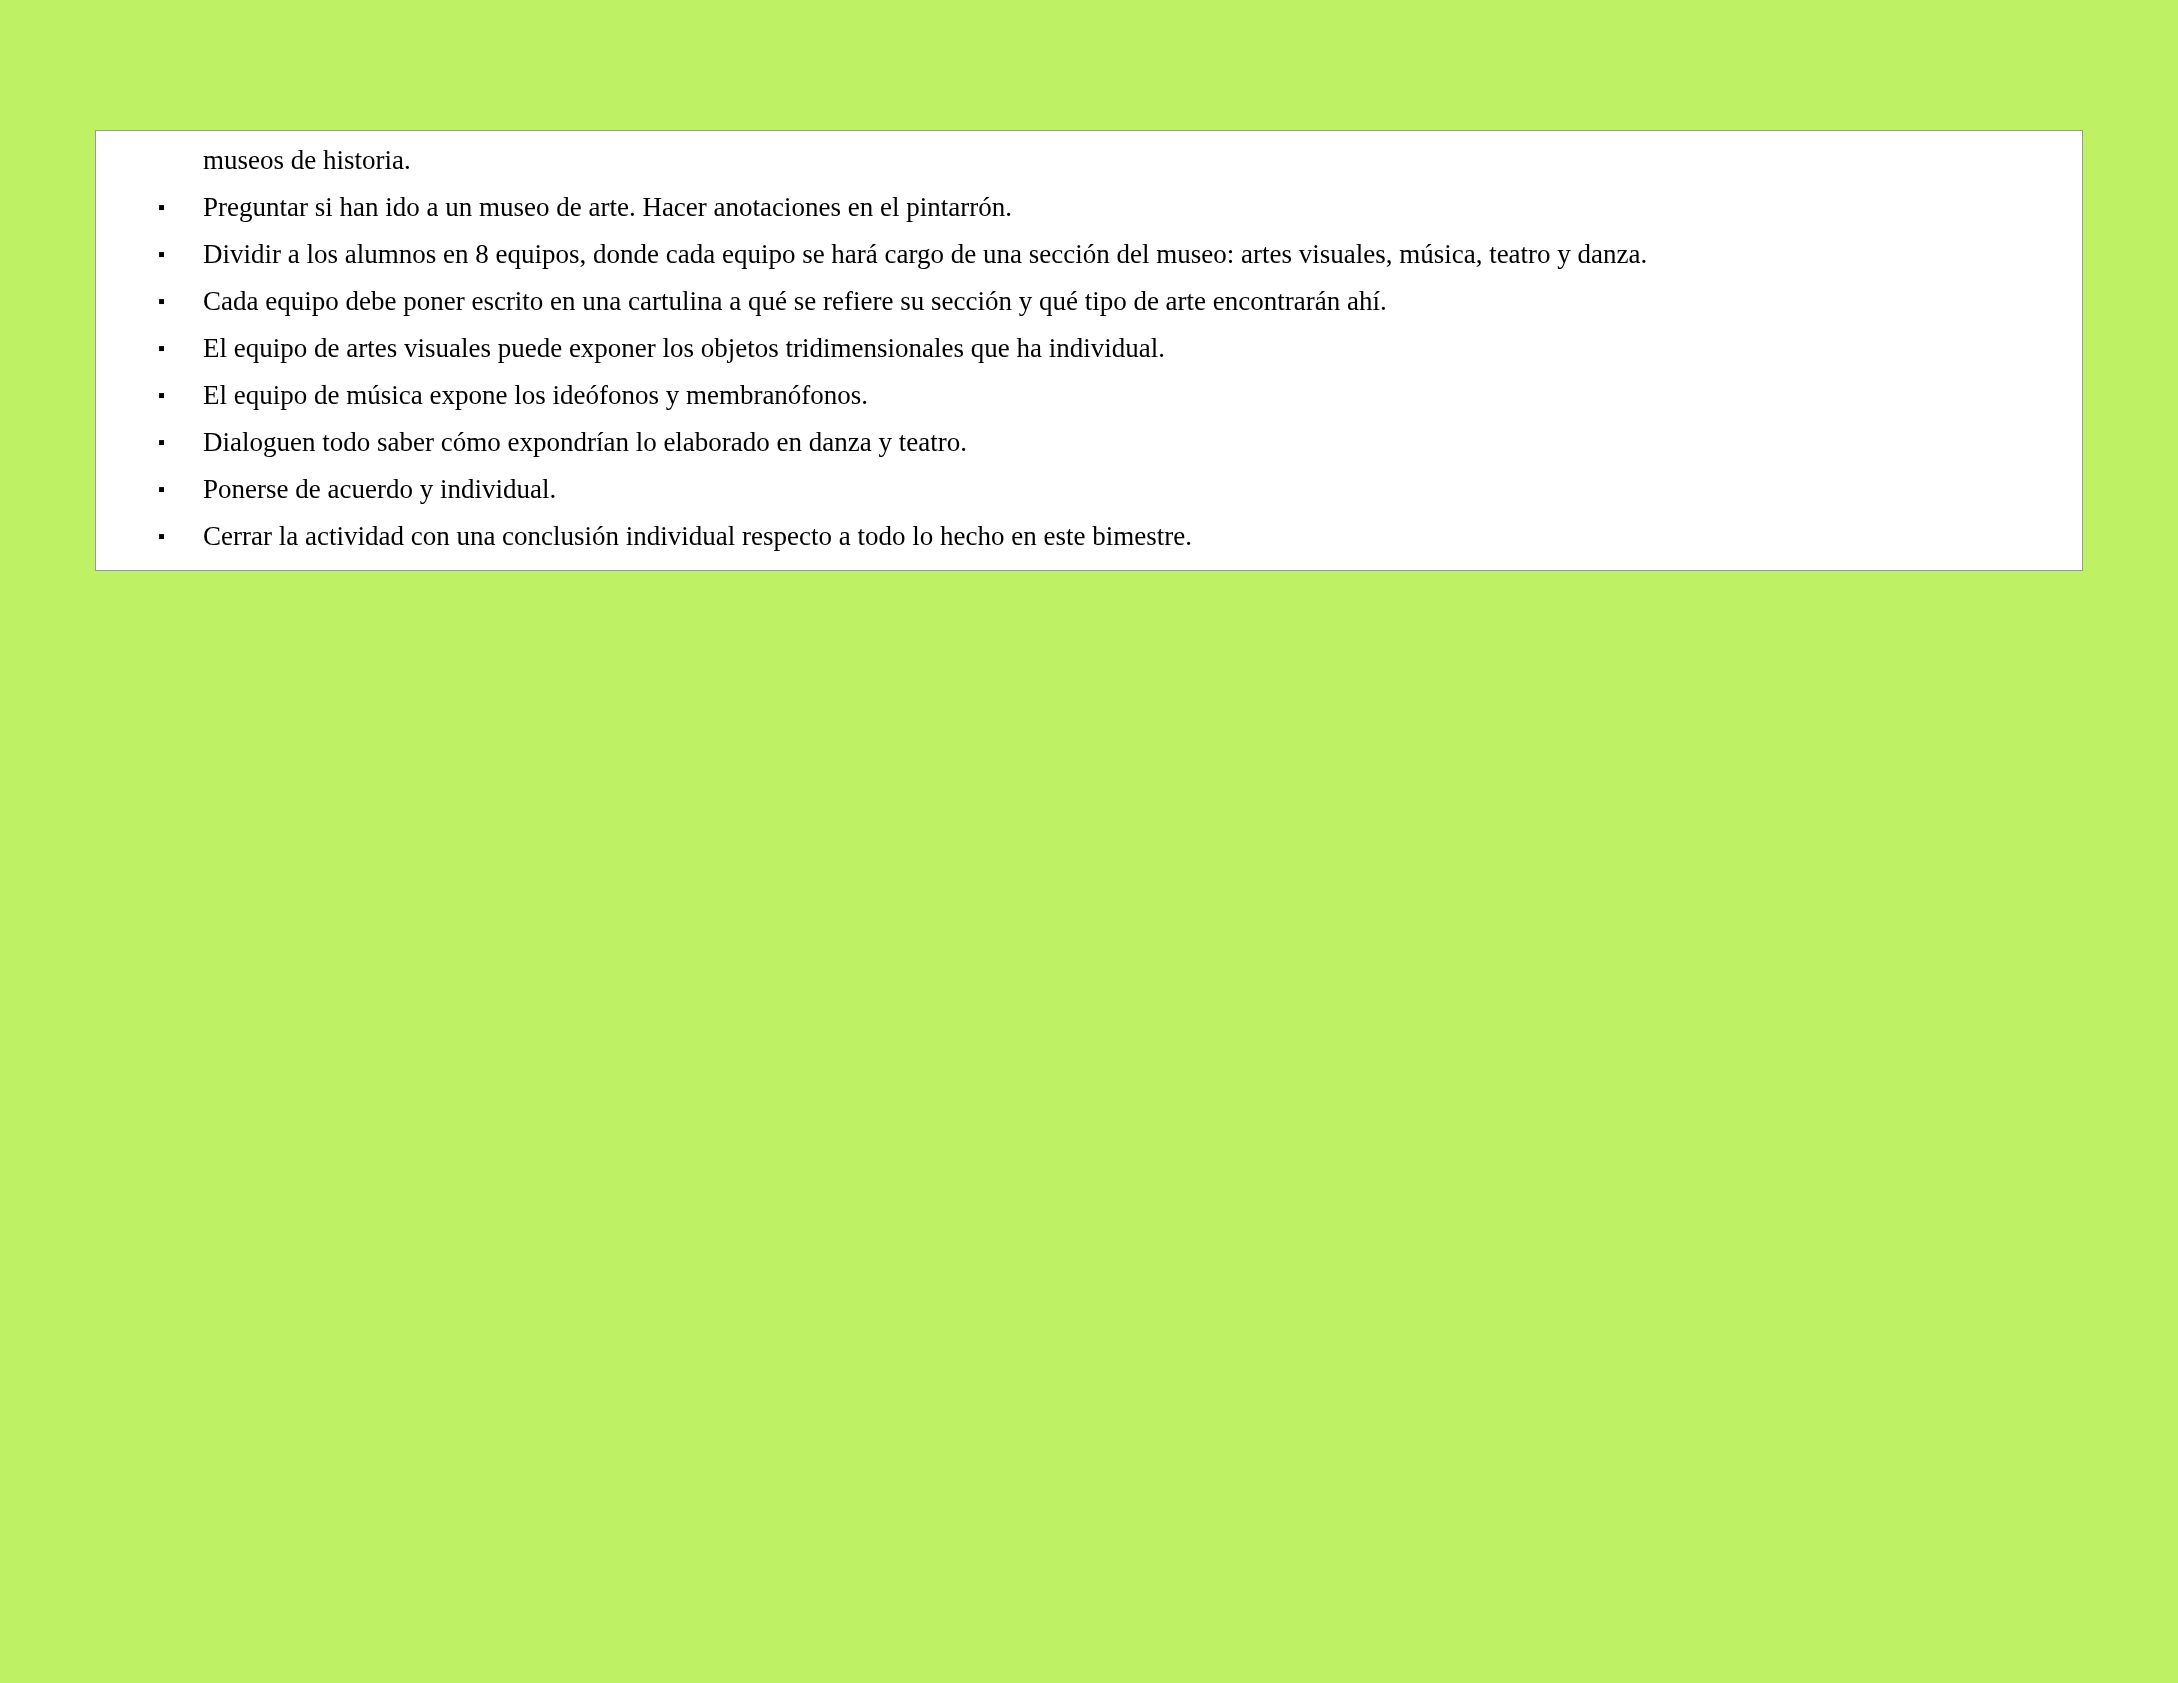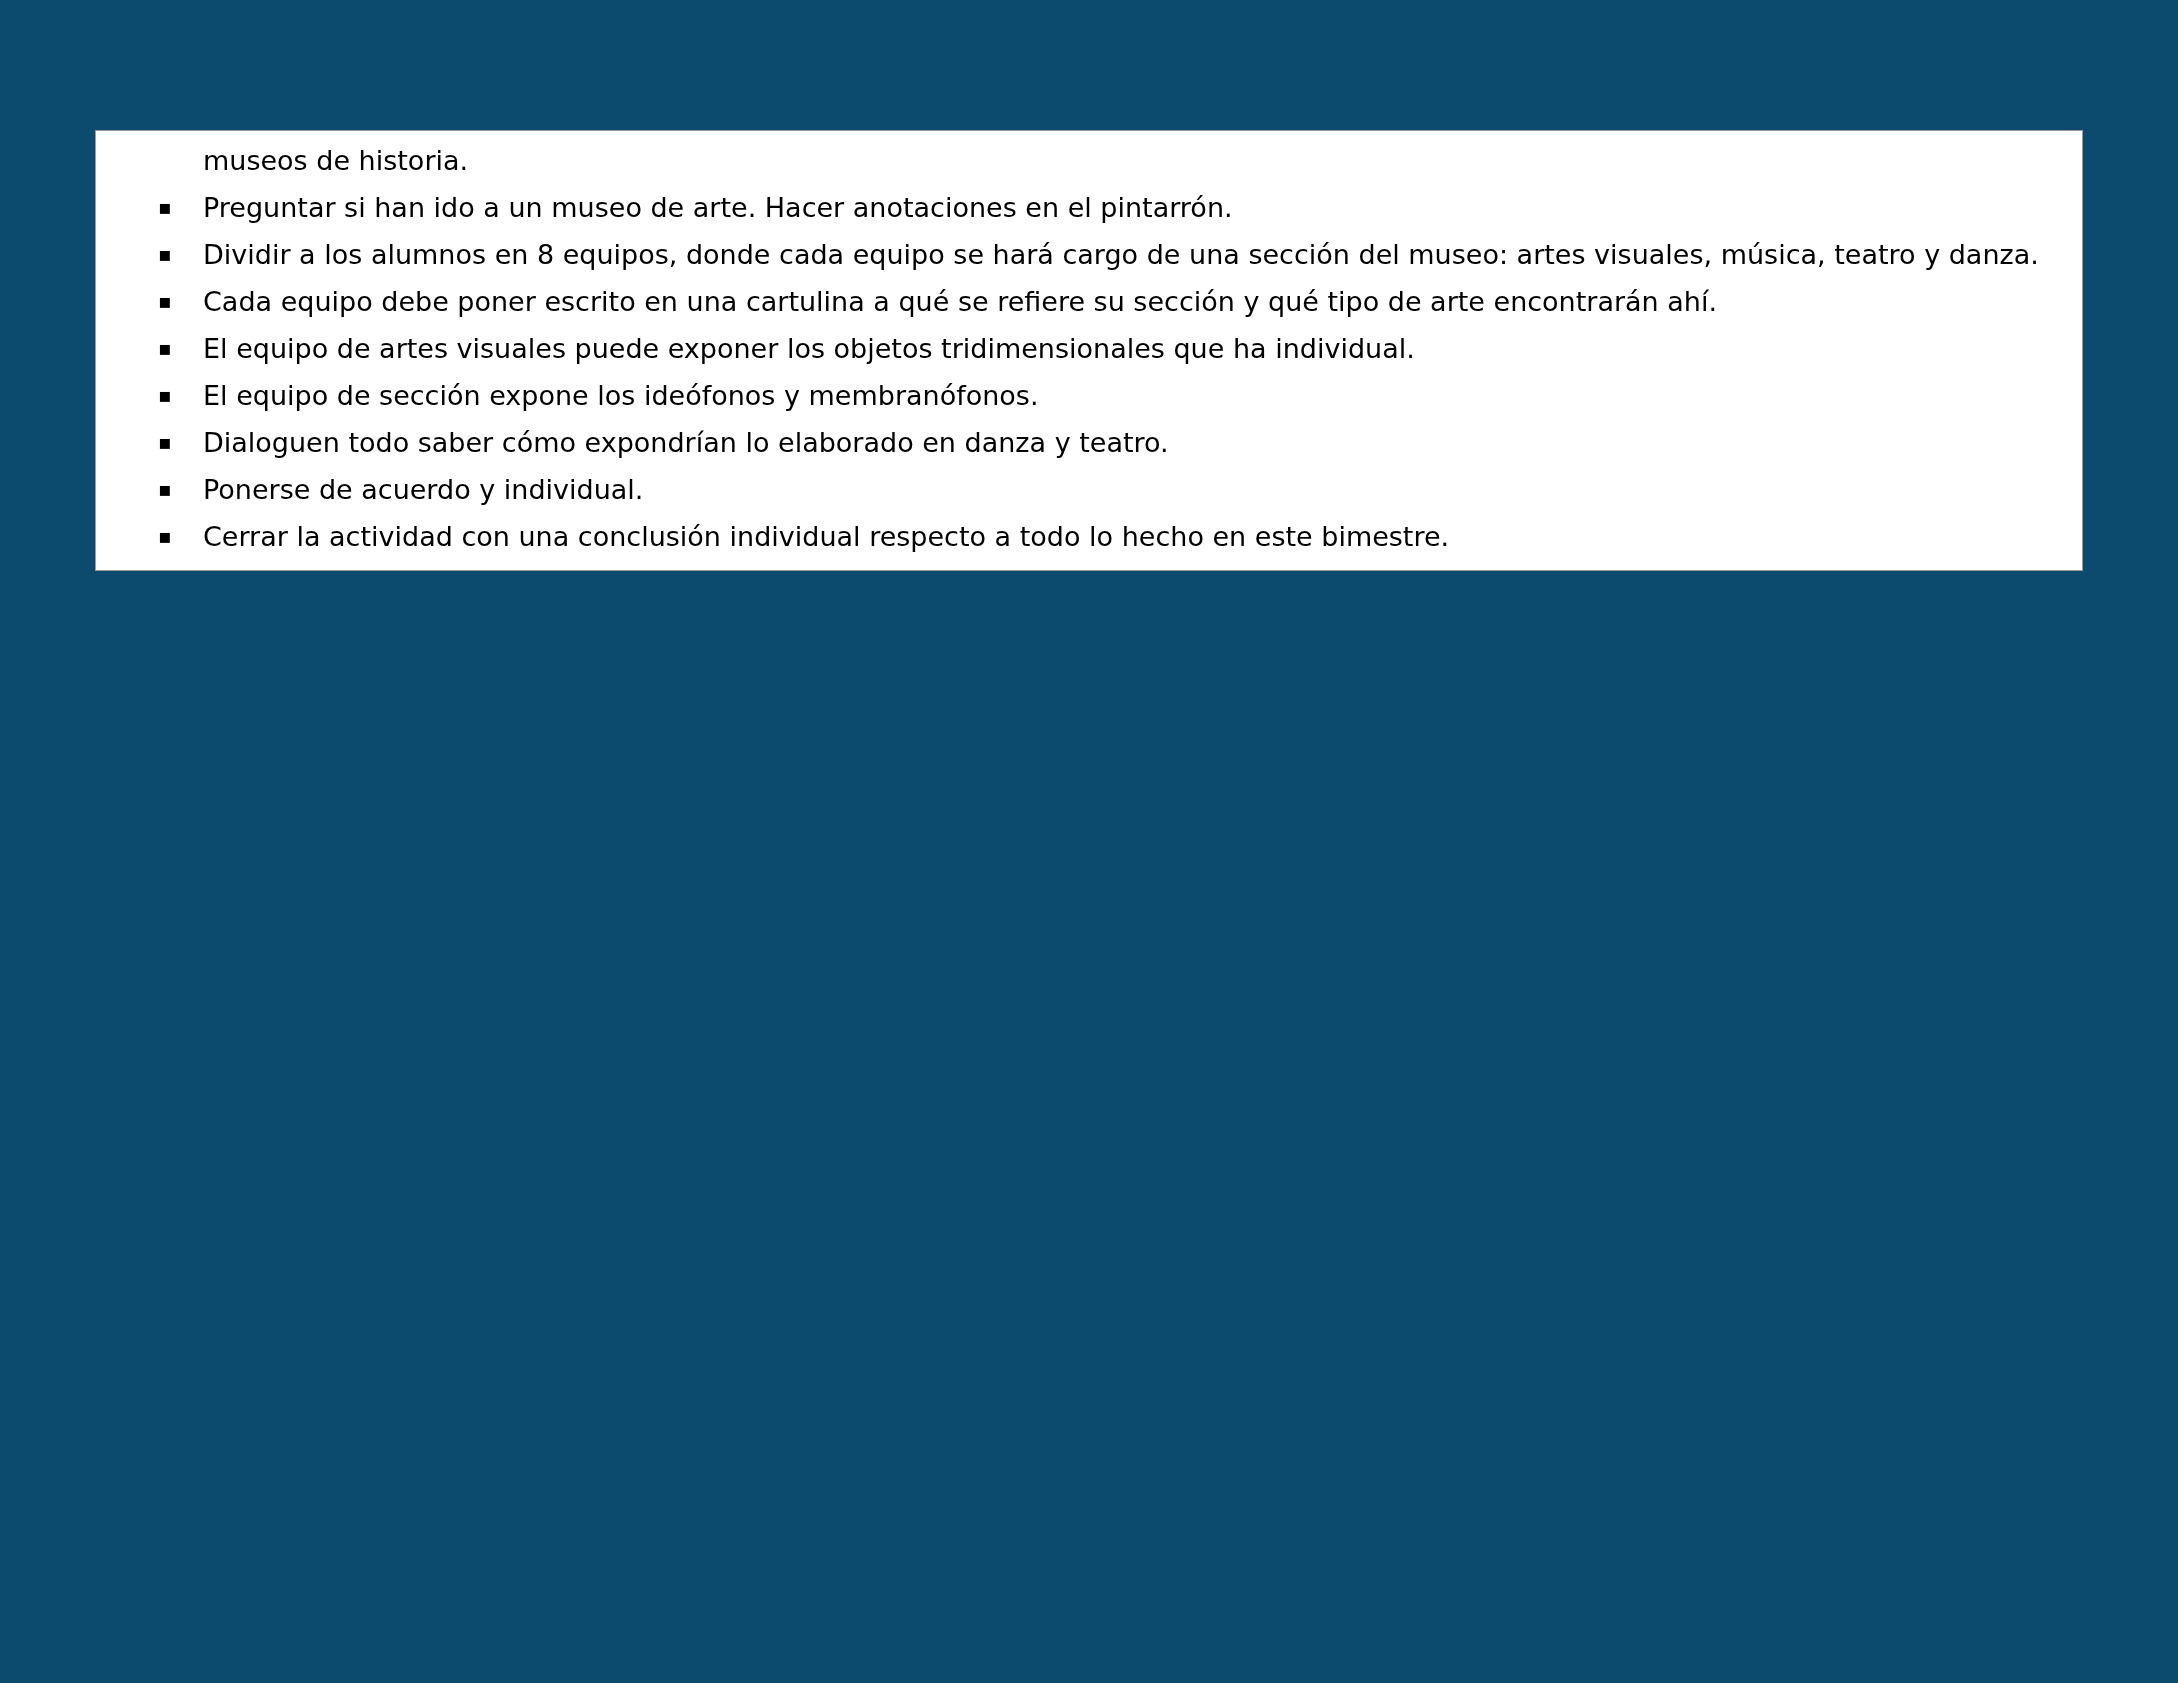--- a/index.html
+++ b/index.html
@@ -14,21 +14,22 @@
     color: #000000;
     position: relative;
     overflow: hidden;
   }
   .page {
     position: absolute;
     left: 0;
     top: 0;
     width: 2178px;
     height: 1683px;
-    background: #0c4a6e;
+    background: #bef264;
+    font-family: Liberation Serif, serif;
   }
   .content-table {
     position: absolute;
     left: 95px;
     top: 130px;
     width: 1988px;
     border: 1px solid #9a9a9a;
     box-sizing: border-box;
     background: #ffffff;
     padding: 0;
@@ -95,21 +96,21 @@
           <span class="text">Cada equipo debe poner escrito en una cartulina a qué se refiere su sección y qué tipo de arte encontrarán ahí.</span>
         </li>
 
         <li>
           <span class="marker">▪</span>
           <span class="text">El equipo de artes visuales puede exponer los objetos tridimensionales que ha individual.</span>
         </li>
 
         <li>
           <span class="marker">▪</span>
-          <span class="text">El equipo de sección expone los ideófonos y membranófonos.</span>
+          <span class="text">El equipo de música expone los ideófonos y membranófonos.</span>
         </li>
 
         <li>
           <span class="marker">▪</span>
           <span class="text">Dialoguen todo saber cómo expondrían lo elaborado en danza y teatro.</span>
         </li>
 
         <li>
           <span class="marker">▪</span>
           <span class="text">Ponerse de acuerdo y individual.</span>

